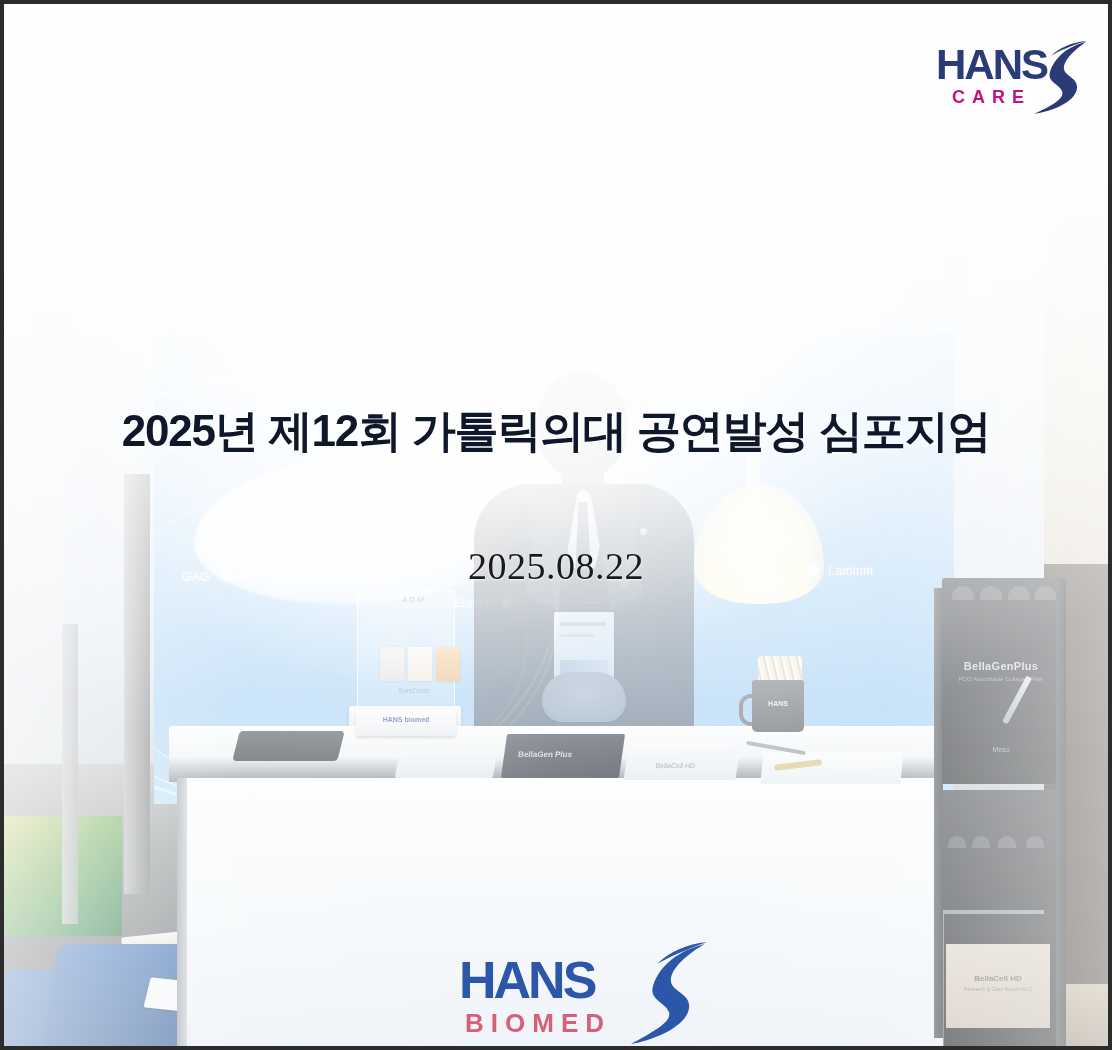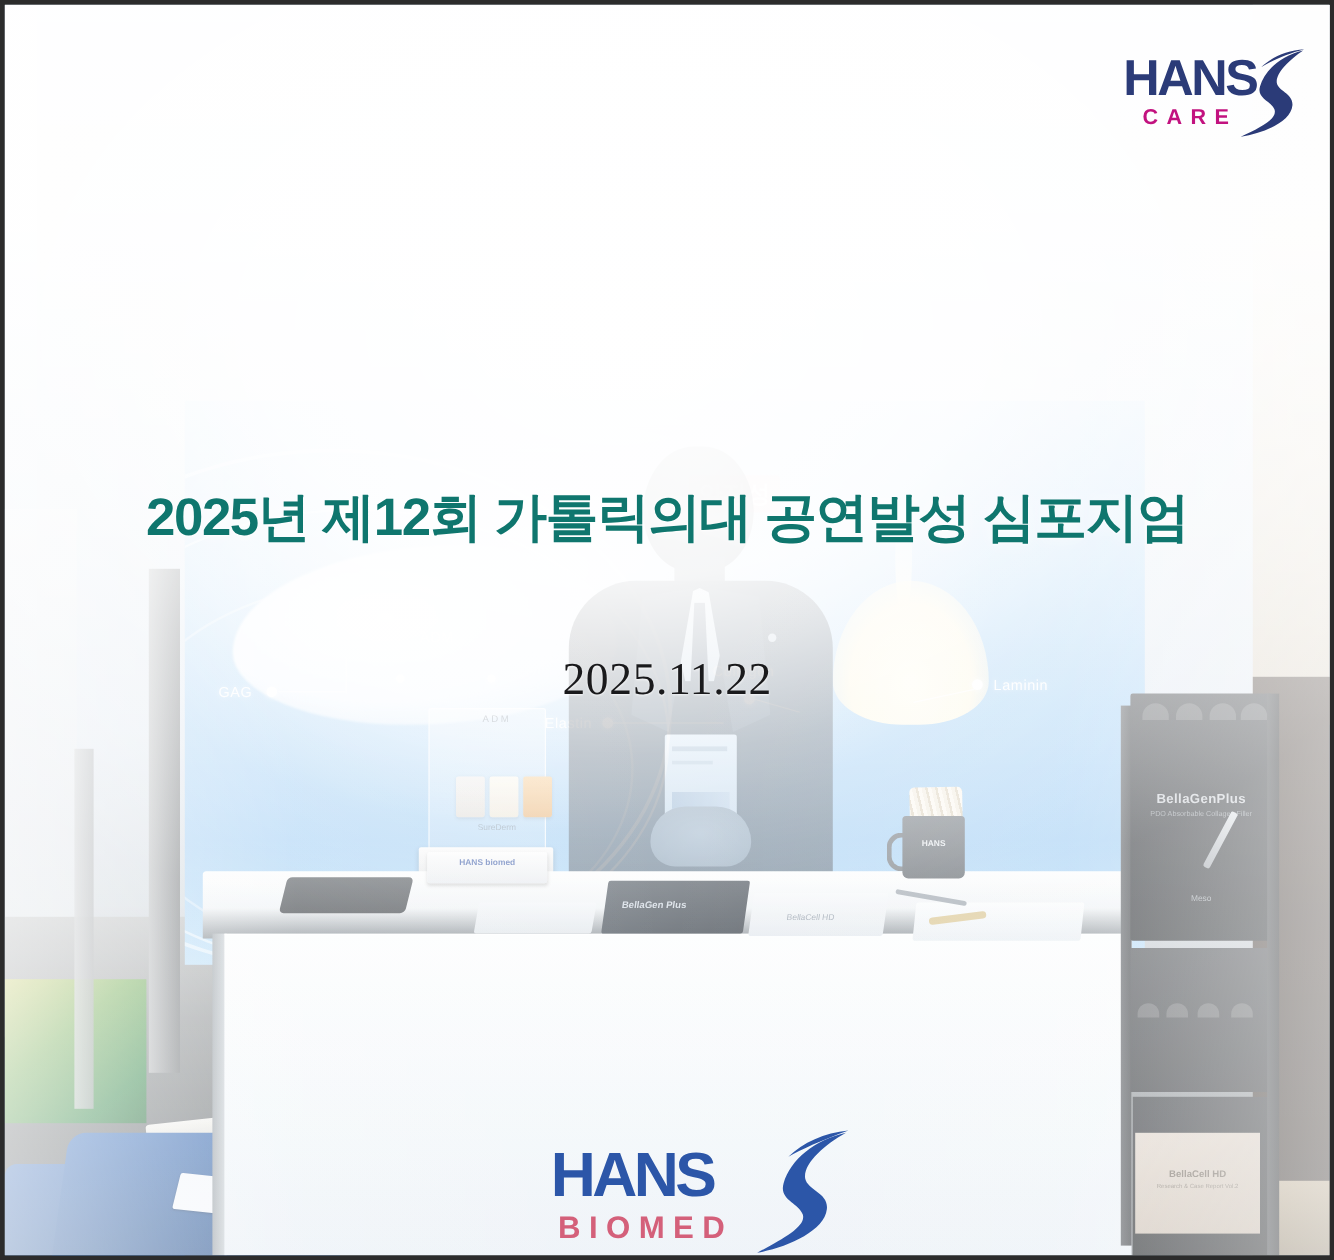--- a/index.html
+++ b/index.html
@@ -229,21 +229,21 @@
       border-radius:40px 40px 28px 28px;}
   #pin{position:absolute;left:166px;top:156px;width:7px;height:7px;border-radius:50%;
       background:#c9ccd1;}
 
   
   #title{
     position:absolute;left:0;top:398px;width:1104px;
     text-align:center;
     font-family:"Liberation Sans","DejaVu Sans",sans-serif;
     font-weight:700;font-size:44px;letter-spacing:-1.2px;
-    color:#0f766e;
+    color:#0f172a;
     text-shadow:0 1px 2px rgba(255,255,255,.9), 0 0 14px rgba(255,255,255,.85);
     white-space:nowrap;
   }
   #date{
     position:absolute;left:0;top:540px;width:1104px;
     text-align:center;
     font-family:"Liberation Serif","DejaVu Serif",serif;
     font-weight:400;font-size:38px;letter-spacing:.5px;
     color:#1a1a1c;
     text-shadow:0 1px 2px rgba(255,255,255,.85);
@@ -422,16 +422,16 @@
     <div id="hanscare">
       <div id="hc-word">HANS</div>
       <div id="hc-care">CARE</div>
       <svg id="hc-swoosh" viewBox="0 0 64 76">
         <path d="M62 2 C44 6 30 18 26 32 C23 42 35 44 38 51 C41 59 27 66 10 74 C30 71 52 61 53 48 C54 38 41 36 40 29 C39 21 50 10 62 2 Z" fill="#2b3b78"></path>
         <path d="M63 1 C48 2 35 8 27 16 C35 11 48 5 63 1 Z" fill="#2b3b78"></path>
       </svg>
     </div>
 
     <div id="title">2025년 제12회 가톨릭의대 공연발성 심포지엄</div>
-    <div id="date">2025.11.22</div>
+    <div id="date">2025.08.22</div>
 
   </div>
 </div>
 
 </body></html>

